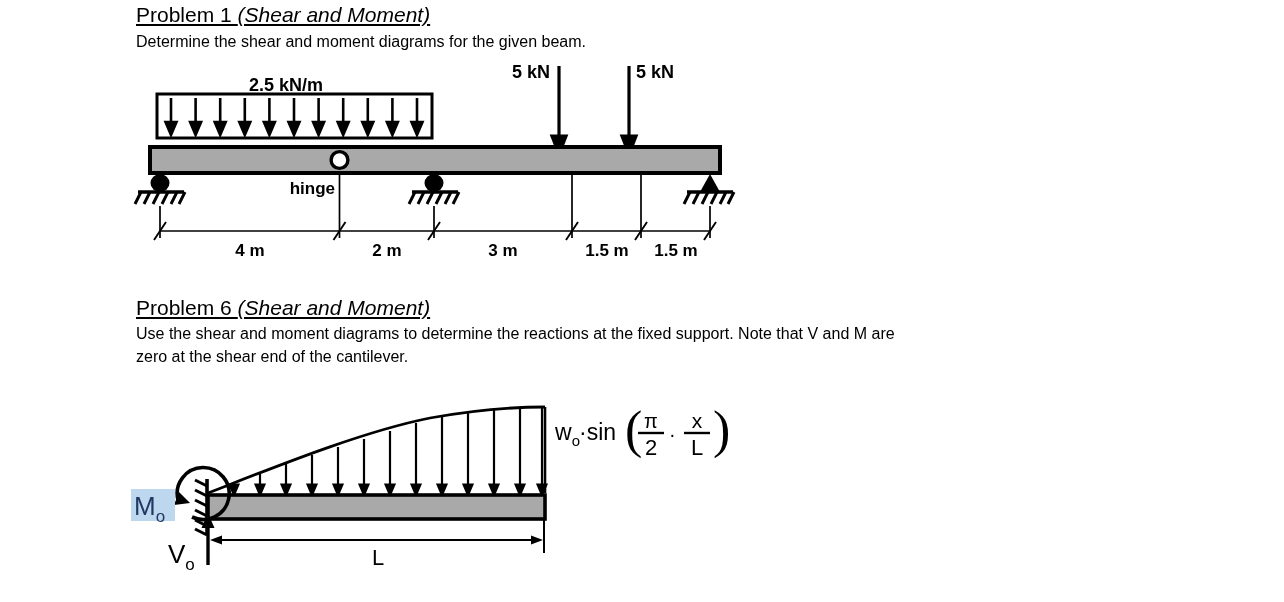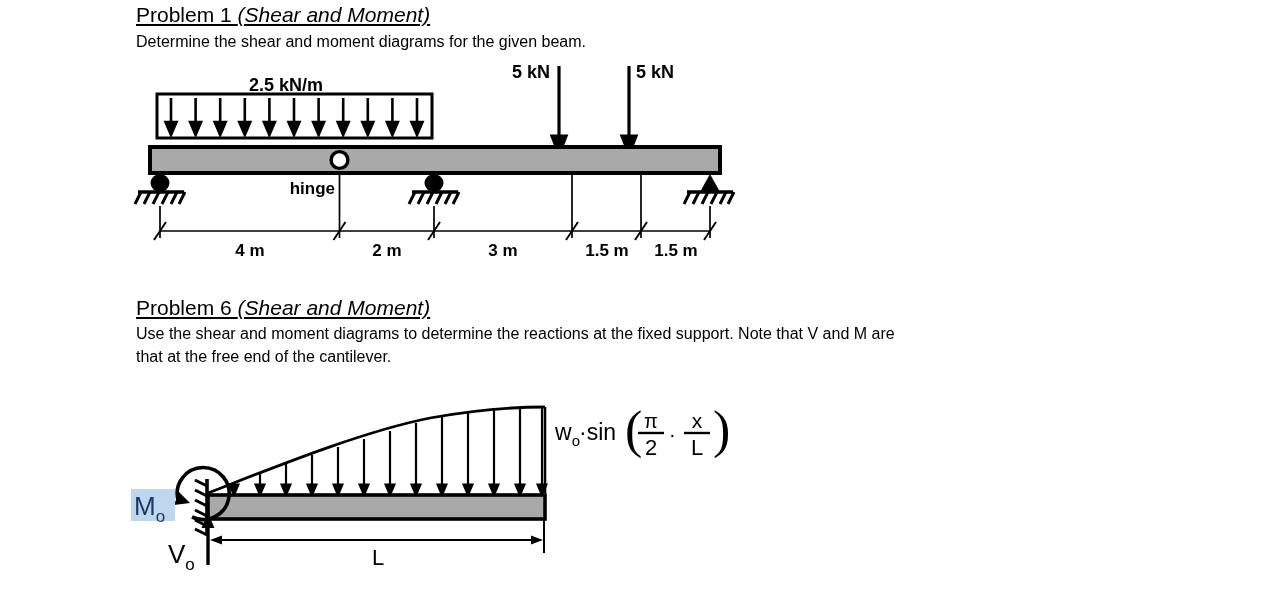--- a/index.html
+++ b/index.html
@@ -177,21 +177,21 @@
       </g>
     </svg>
   </div>
 
   <div class="prob-heading" style="left:136px; top:297px;">
     <span class="h-main">Problem 6 </span><span class="h-sub">(Shear and Moment)</span>
   </div>
 
   <div class="prob-body" style="left:136px; top:322px; width:1060px;">
     <div>Use the shear and moment diagrams to determine the reactions at the fixed support. Note that V and M are</div>
-    <div>that at the free end of the cantilever.</div>
+    <div>zero at the shear end of the cantilever.</div>
   </div>
 
   <div class="fig" style="left:130px; top:385px; width:620px; height:200px;">
     <svg width="620" height="200" viewBox="0 0 620 200">
 
       <path d="M 78,108 C 140,84 230,47 300,33 C 345,25 385,22 415,22" fill="none" stroke="#000000" stroke-width="2.8"></path>
 
       <line x1="415" y1="22" x2="415" y2="108" stroke="#000000" stroke-width="2.6"></line>
 
       <g stroke="#000000" stroke-width="2.2" fill="#000000">

